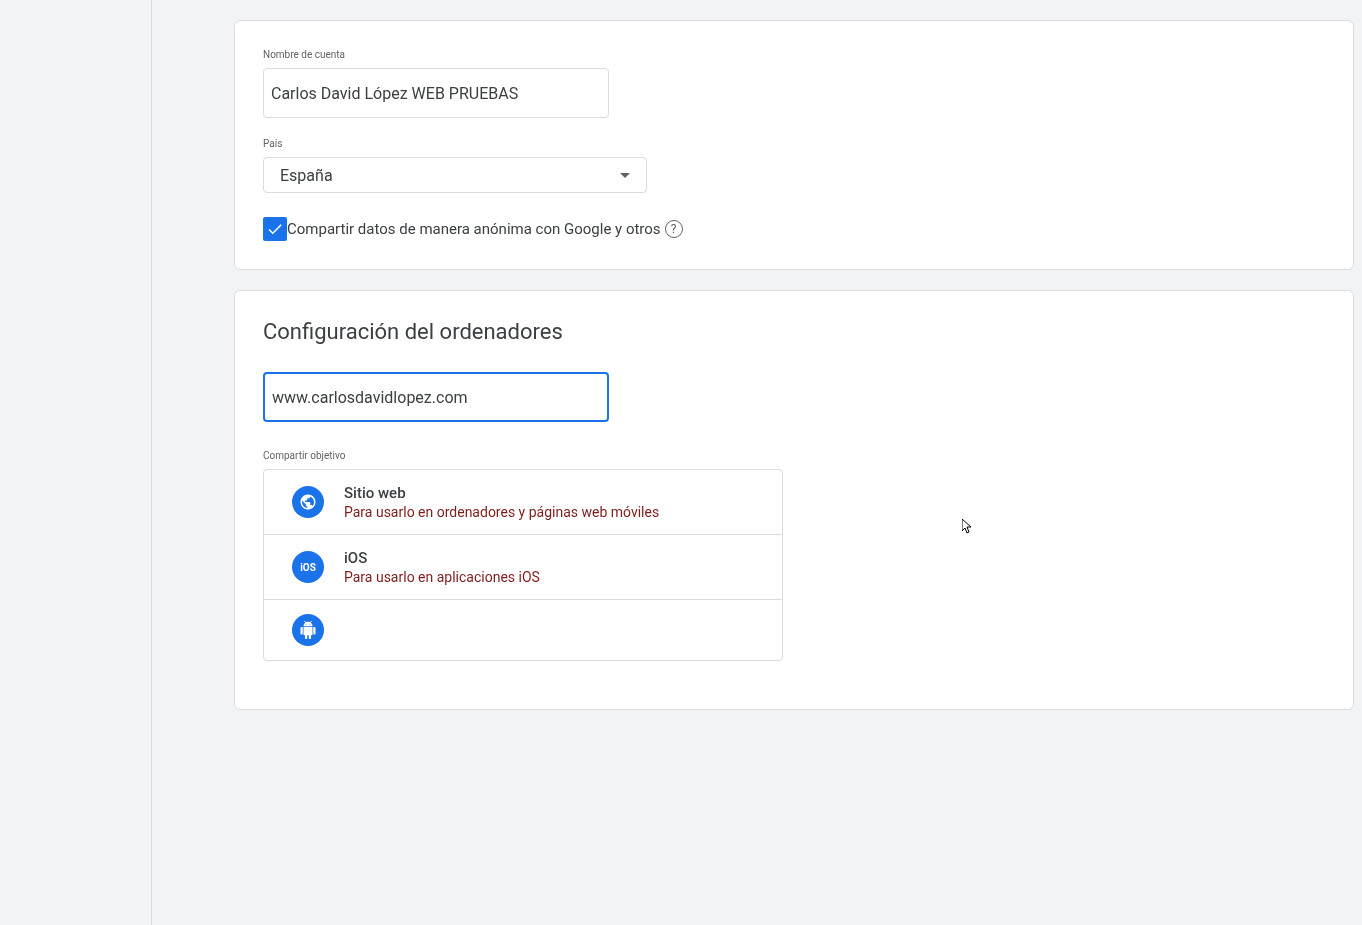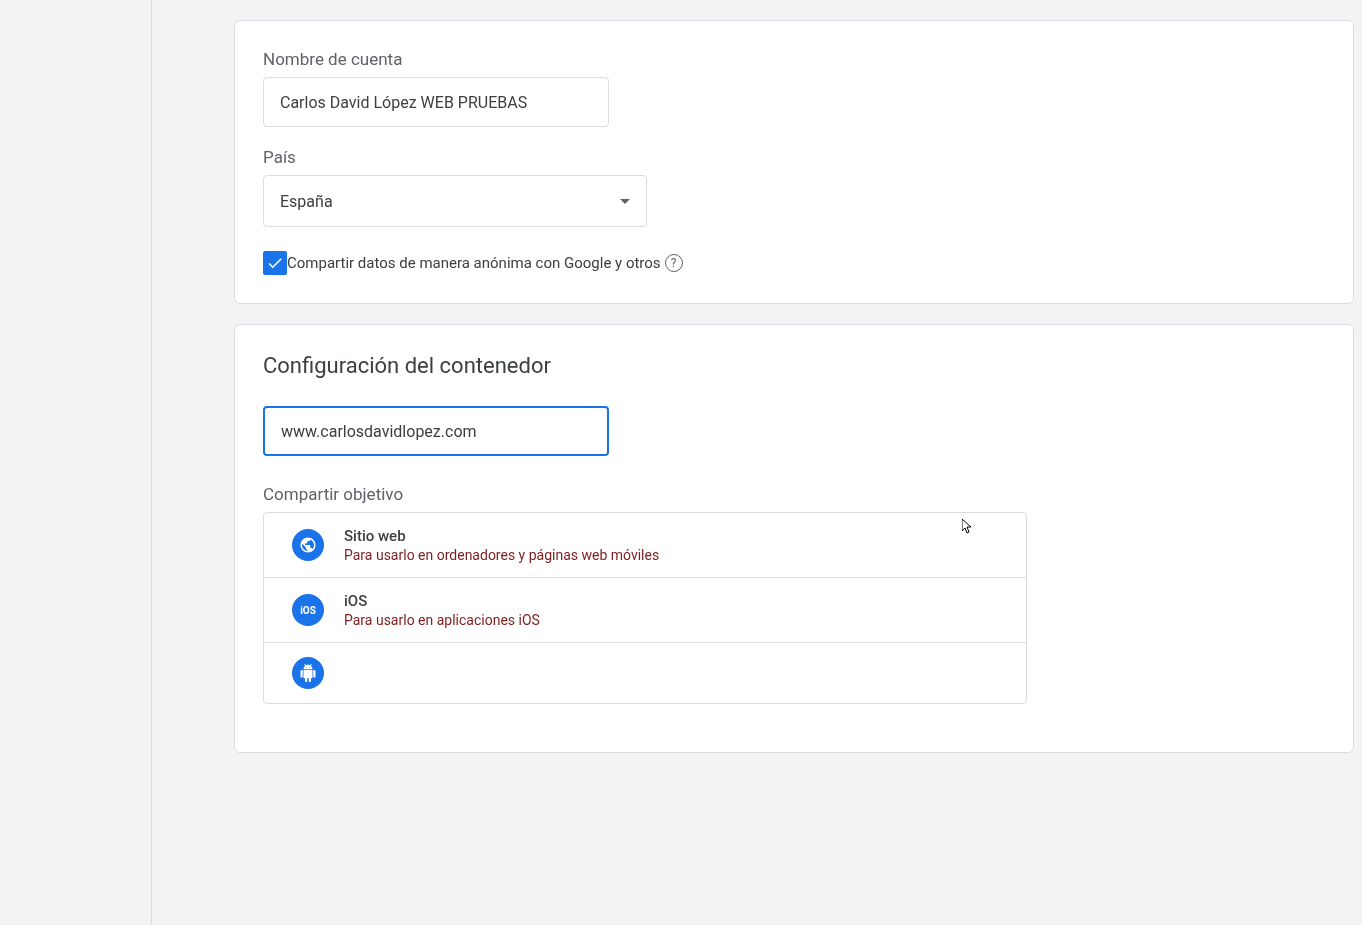--- a/index.html
+++ b/index.html
@@ -41,51 +41,51 @@
       width: 1120px;
     }
     .card-title {
       font-size: 22px;
       font-weight: 400;
       color: #3c4043;
       letter-spacing: 0;
       margin-bottom: 28px;
     }
     .field-label {
-      font-size: 17px;
+      font-size: 10px;
       color: #5f6368;
       margin-bottom: 8px;
       display: block;
     }
     .field-label.focused {
       color: #1a73e8;
     }
     .text-input {
       width: 346px;
       height: 50px;
       border: 1px solid #dadce0;
       border-radius: 4px;
-      padding: 0 16px;
+      padding: 0 7px;
       font-size: 16px;
       font-family: inherit;
       color: #3c4043;
       background: #fff;
     }
     .text-input.focused {
       border: 2px solid #1a73e8;
       outline: none;
     }
     .select-wrap {
       position: relative;
       width: 384px;
       margin-bottom: 24px;
     }
     .select-input {
       width: 100%;
-      height: 52px;
+      height: 36px;
       border: 1px solid #dadce0;
       border-radius: 4px;
       padding: 4px 16px;
       font-size: 16px;
       color: #3c4043;
       display: flex;
       align-items: center;
       justify-content: space-between;
       cursor: pointer;
       background: #fff;
@@ -134,21 +134,21 @@
       justify-content: center;
       font-size: 12px;
       color: #5f6368;
       margin-left: 4px;
       cursor: pointer;
       flex-shrink: 0;
     }
     .platform-list {
       border: 1px solid #dadce0;
       border-radius: 4px;
-      width: 764px;
+      width: 520px;
       margin-top: 8px;
     }
     .platform-item {
       display: flex;
       align-items: center;
       gap: 20px;
       padding: 14px 28px;
       border-bottom: 1px solid #dadce0;
       cursor: pointer;
     }
@@ -227,21 +227,21 @@
         <svg viewBox="0 0 24 24">
             <path fill="#fff" d="M9 16.17L4.83 12l-1.42 1.41L9 19 21 7l-1.41-1.41z"></path>
           </svg>
       </div>
       <span class="checkbox-label">Compartir datos de manera anónima con Google y otros</span>
       <span class="help-icon">?</span>
     </div>
   </div>
 
   <div class="card">
-    <h2 class="card-title">Configuración del contenedor</h2>
+    <h2 class="card-title">Configuración del ordenadores</h2>
 
     <div class="field-group">
       <input type="text" class="text-input focused" value="www.carlosdavidlopez.com" style="">
     </div>
 
     <div class="field-group" style="margin-top:28px;">
       <label class="field-label">Compartir objetivo</label>
 
       <div class="platform-list">
 

